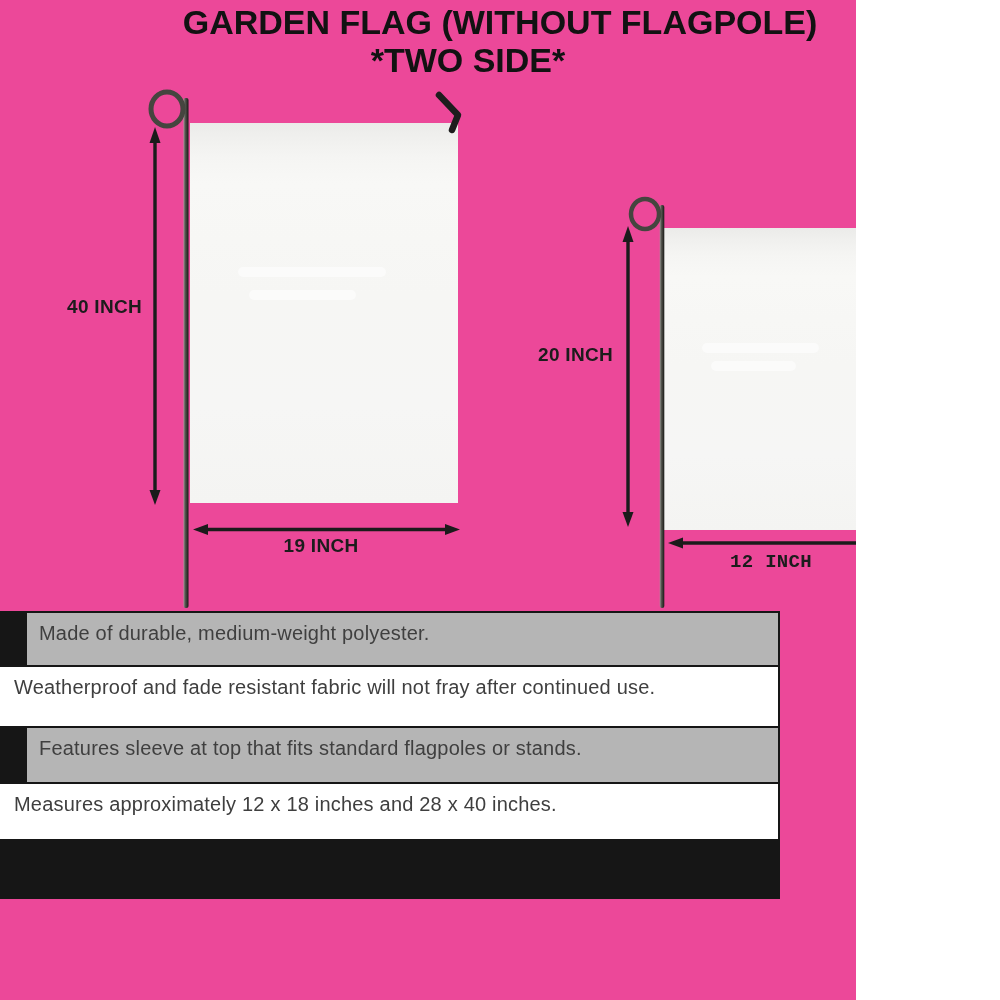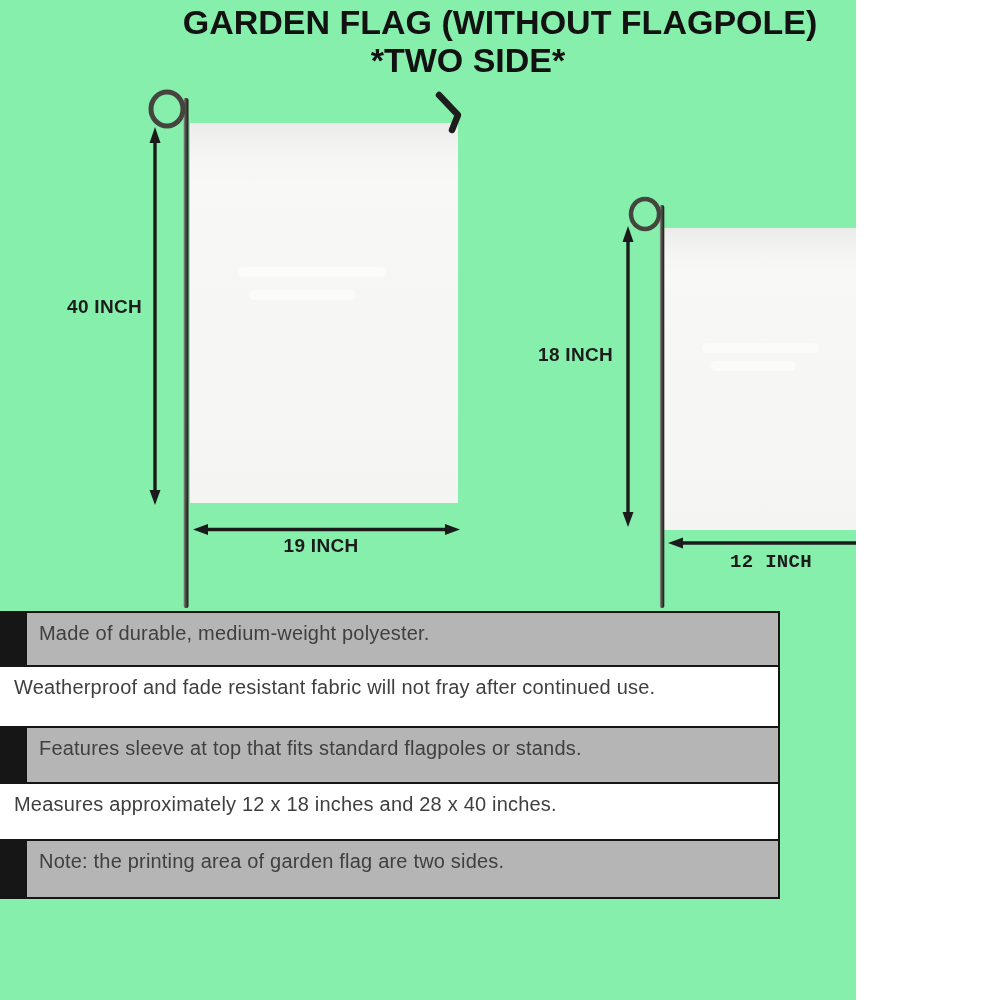--- a/index.html
+++ b/index.html
@@ -1,17 +1,17 @@
 <!DOCTYPE html>
 <html><head>
 <meta charset="utf-8">
 <style>
   html,body{margin:0;padding:0;background:#ffffff;}
   .stage{
-    position:relative;width:856px;height:1000px;background:#86efac;
+    position:relative;width:856px;height:1000px;background:#ec4899;
     overflow:hidden;font-family:"Liberation Sans","DejaVu Sans",sans-serif;
   }
   
   .title-line{
     position:absolute;left:0;width:1000px;text-align:center;
     font-weight:800;color:#121212;font-size:34px;line-height:36px;
     letter-spacing:0px;
   }
   .title-line.l1{top:4px;}
   .title-line.l2{top:42px;transform:translateX(-32px);}
@@ -106,34 +106,31 @@
 
     <g fill="#1b1b1b">
       <line x1="680" y1="543" x2="862" y2="543" stroke="#1b1b1b" stroke-width="3.4"></line>
       <polygon points="668,543 683,537.5 683,548.5"></polygon>
       <polygon points="875,543 860,537.5 860,548.5"></polygon>
     </g>
   </svg>
 
   <div class="dim h40">40 INCH</div>
   <div class="dim w28">19 INCH</div>
-  <div class="dim h18">18 INCH</div>
+  <div class="dim h18">20 INCH</div>
   <div class="dim w12">12 INCH</div>
 
   <div class="features">
     <div class="frow shaded">
       <span>Made of durable, medium-weight polyester.</span>
     </div>
     <div class="frow plain">
       <span>Weatherproof and fade resistant fabric will not fray after continued use.</span>
     </div>
     <div class="frow shaded">
       <span>Features sleeve at top that fits standard flagpoles or stands.</span>
     </div>
     <div class="frow plain">
       <span>Measures approximately 12 x 18 inches and 28 x 40 inches.</span>
     </div>
-    <div class="frow shaded">
-      <span>Note: the printing area of garden flag are two sides.</span>
-    </div>
   </div>
 
 </div>
 
 </body></html>

